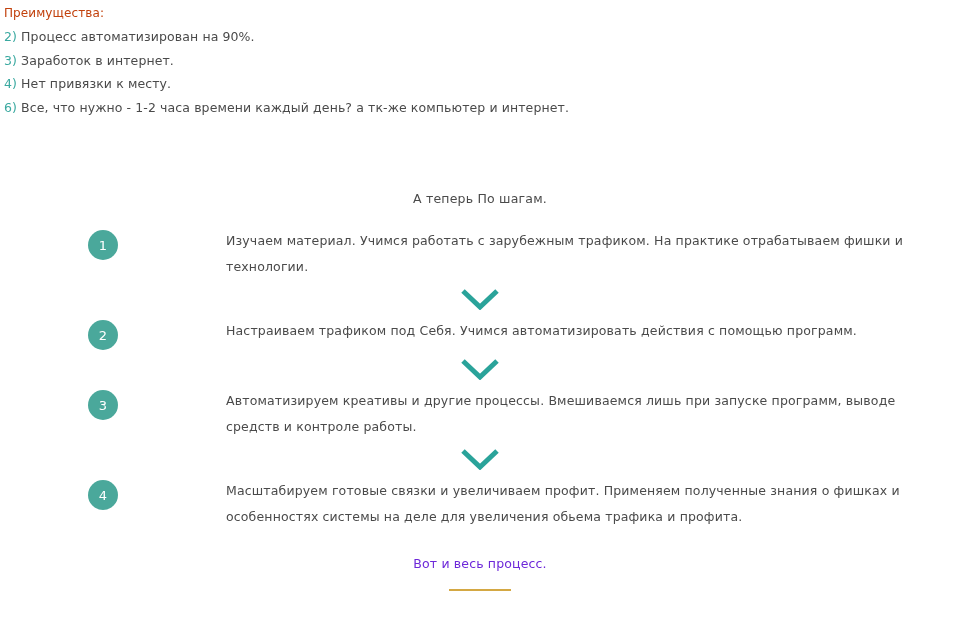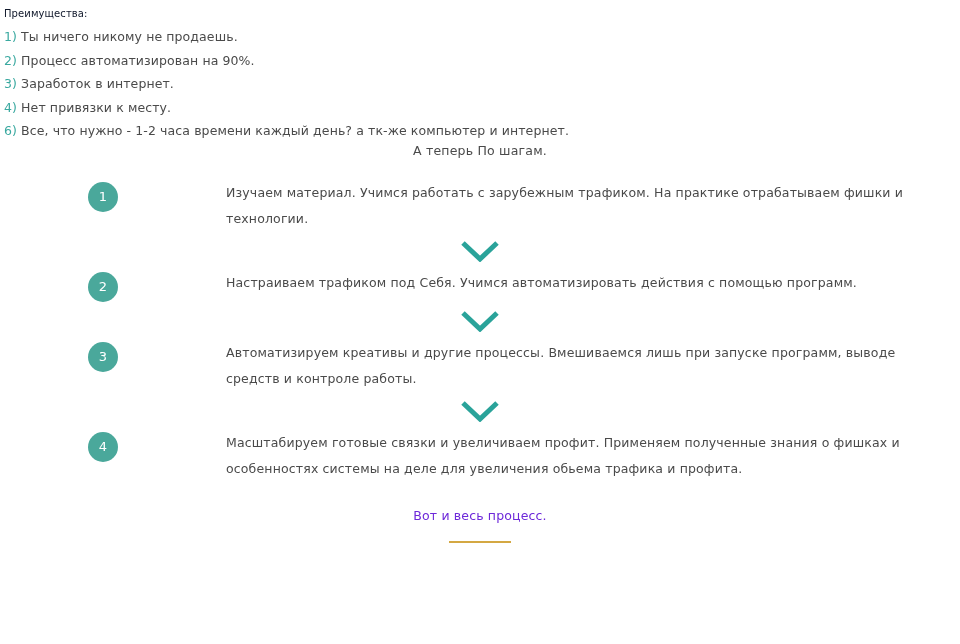--- a/index.html
+++ b/index.html
@@ -14,22 +14,22 @@
     color: #4a4a4a;
     position: relative;
     overflow: hidden;
   }
 
   
   .benefits {
     padding: 2px 0 0 4px;
   }
   .benefits-title {
-    font-size: 10px;
-    color: #0f172a;
+    font-size: 12px;
+    color: #c2410c;
     line-height: 23px;
     letter-spacing: 0.1px;
   }
   .benefit-row {
     font-size: 12.5px;
     line-height: 23.5px;
     color: #4a4a4a;
     letter-spacing: 0.1px;
     white-space: nowrap;
   }
@@ -38,20 +38,21 @@
   }
   .benefit-text {
     color: #4a4a4a;
   }
 
   
   .steps-heading {
     text-align: center;
     font-size: 12.5px;
     color: #4a4a4a;
+    margin-top: 72px;
     letter-spacing: 0.2px;
   }
 
   .steps {
     margin-top: 22px;
   }
   .step {
     display: flex;
     align-items: flex-start;
     padding-left: 88px;
@@ -103,24 +104,20 @@
     background: #d4a843;
     margin: 18px auto 0 auto;
   }
 </style>
 </head>
 <body>
 
 <section class="benefits">
   <div class="benefits-title">Преимущества:</div>
 
-  <div class="benefit-row">
-    <span class="benefit-num">1)</span>
-    <span class="benefit-text">Ты ничего никому не продаешь.</span>
-  </div>
   <div class="benefit-row">
     <span class="benefit-num">2)</span>
     <span class="benefit-text">Процесс автоматизирован на 90%.</span>
   </div>
   <div class="benefit-row">
     <span class="benefit-num">3)</span>
     <span class="benefit-text">Заработок в интернет.</span>
   </div>
   <div class="benefit-row">
     <span class="benefit-num">4)</span>

